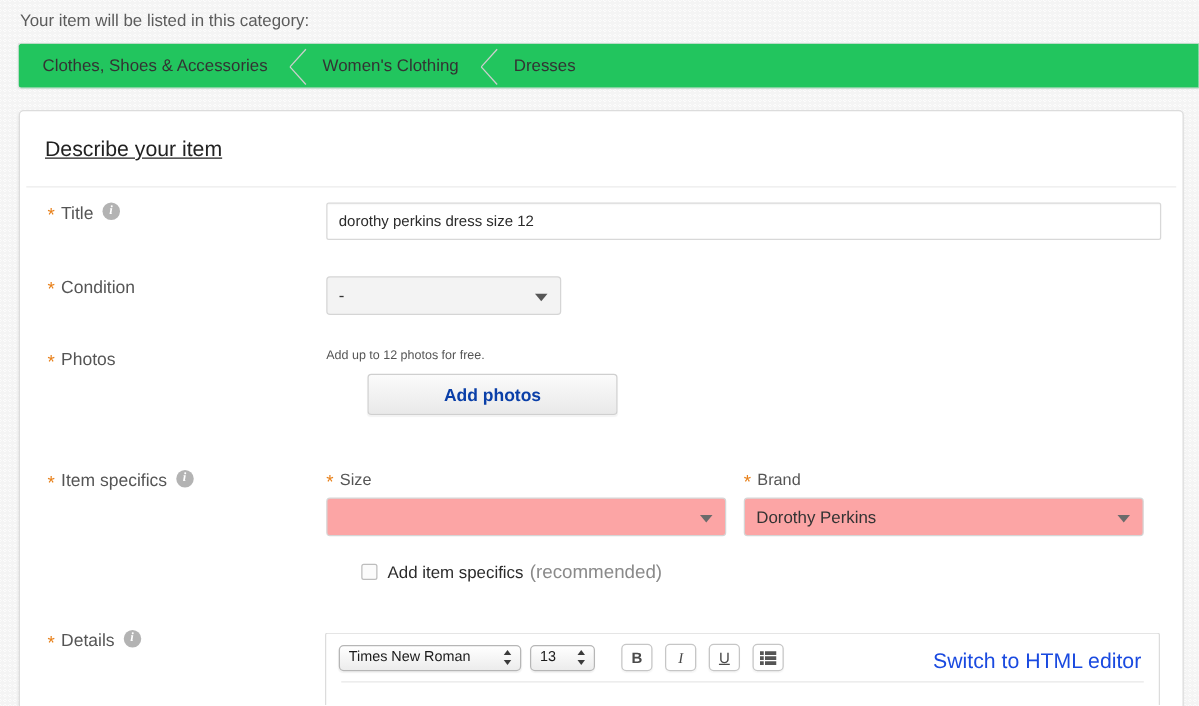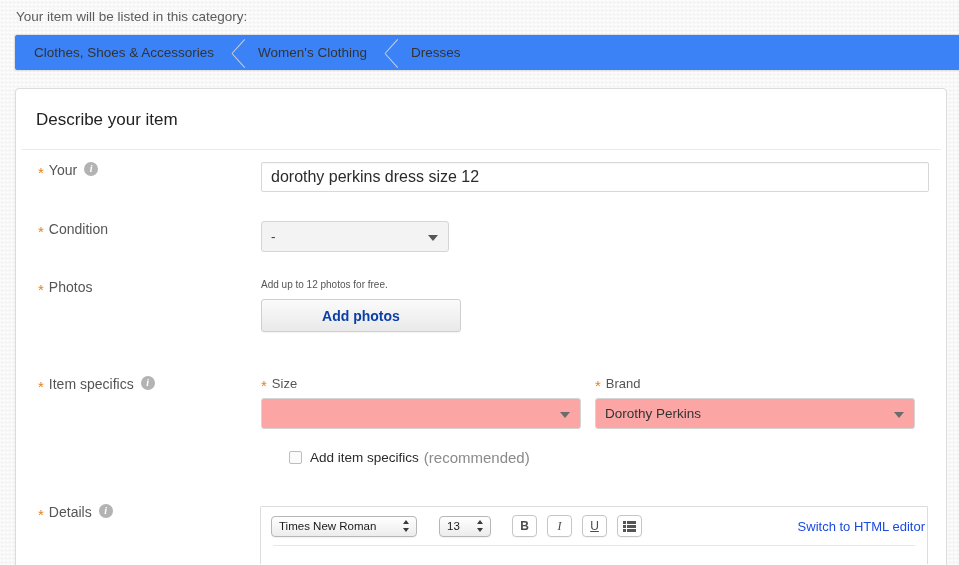--- a/index.html
+++ b/index.html
@@ -25,21 +25,21 @@
     position: absolute;
     left: 16px; top: 9px;
     font-size: 13.5px;
     color: #5c5c5c;
     white-space: nowrap;
   }
   .crumb-bar {
     position: absolute;
     left: 14px; top: 34px;
     width: 945px; height: 37px;
-    background: #3b82f6;
+    background: #22c55e;
     border: 1px solid #e0e0e0;
     border-right: none;
     border-radius: 3px 0 0 3px;
     box-shadow: 0 1px 1px rgba(0,0,0,.03);
     display: flex;
     align-items: stretch;
     overflow: hidden;
   }
   .crumb {
     display: flex;
@@ -83,20 +83,21 @@
     border: 1px solid #dcdcdc;
     border-radius: 4px;
     box-shadow: 0 1px 2px rgba(0,0,0,.05);
   }
   .card-title {
     font-size: 17px;
     color: #222;
     padding: 21px 0 0 20px;
     font-weight: normal;
     margin: 0;
+    text-decoration: underline;
   }
   .card-divider {
     height: 1px;
     background: #ececec;
     margin: 19px 5px 0 5px;
   }
 
   
   .row {
     position: absolute;
@@ -142,21 +143,21 @@
     top: -1px;
   }
 
   
   .text-input {
     width: 668px; height: 30px;
     border: 1px solid #d8d8d8;
     border-radius: 2px;
     background: #fff;
     font-family: "Liberation Sans", sans-serif;
-    font-size: 16px;
+    font-size: 12px;
     color: #2b2b2b;
     padding: 0 9px;
     outline: none;
     box-shadow: inset 0 1px 1px rgba(0,0,0,.03);
   }
   .select-box {
     position: relative;
     height: 31px;
     border: 1px solid #d5d5d5;
     border-radius: 3px;
@@ -189,20 +190,21 @@
     width: 200px; height: 33px;
     border: 1px solid #cfcfcf;
     border-radius: 3px;
     background: linear-gradient(#fbfbfb, #e9e9e9);
     color: #0a3fa8;
     font-weight: bold;
     font-size: 14px;
     font-family: "Liberation Sans", sans-serif;
     cursor: pointer;
     box-shadow: 0 1px 1px rgba(0,0,0,.05);
+    margin-left: 33px;
   }
 
   .sub-lbl {
     font-size: 13px;
     color: #555;
     display: inline-flex;
     align-items: center;
     margin-bottom: 7px;
   }
 
@@ -255,21 +257,21 @@
     color: #1a1a1a;
     display: flex;
     align-items: center;
     padding: 0 20px 0 7px;
     position: relative;
     cursor: default;
     box-shadow: 0 1px 1px rgba(0,0,0,.06);
     white-space: nowrap;
   }
   .tb-select.font { width: 146px; }
-  .tb-select.size { width: 52px; margin-left: 22px; align-items: center; }
+  .tb-select.size { width: 52px; margin-left: 7px; align-items: center; }
   .stepper {
     position: absolute;
     right: 6px; top: 50%;
     margin-top: -7px;
     width: 7px; height: 14px;
   }
   .stepper::before, .stepper::after {
     content: "";
     position: absolute;
     left: 0;
@@ -309,23 +311,23 @@
     display: block;
   }
   .list-glyph i.d { width: 3px; height: 3px; left: 0; }
   .list-glyph i.l { width: 9px; height: 3px; left: 4px; }
   .list-glyph i.r0 { top: 0; }
   .list-glyph i.r1 { top: 4px; }
   .list-glyph i.r2 { top: 8px; }
 
   .html-link {
     position: absolute;
-    right: 2px; top: 12px;
+    right: 14px; top: 12px;
     color: #1a4ae0;
-    font-size: 13px;
+    font-size: 17px;
     text-decoration: none;
     cursor: pointer;
     white-space: nowrap;
   }
 </style>
 </head>
 <body>
 
 <div class="cat-note">Your item will be listed in this category:</div>
 
@@ -345,21 +347,21 @@
 
 <div class="card">
 
   <h1 class="card-title">Describe your item</h1>
   <div class="card-divider"></div>
 
   <div class="row" style="top:73px;">
     <div class="label-col">
       <span class="lbl">
         <span class="req">*</span>
-        <span>Your</span>
+        <span>Title</span>
         <span class="info-icon">i</span>
       </span>
     </div>
     <div>
       <input class="text-input" type="text" value="dorothy perkins dress size 12" style="">
     </div>
   </div>
 
   <div class="row" style="top:132px;">
     <div class="label-col">

